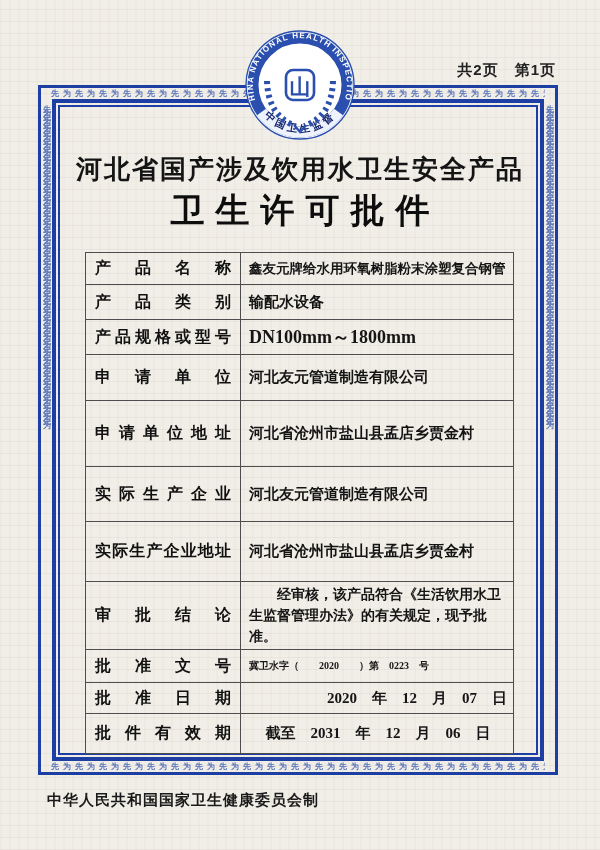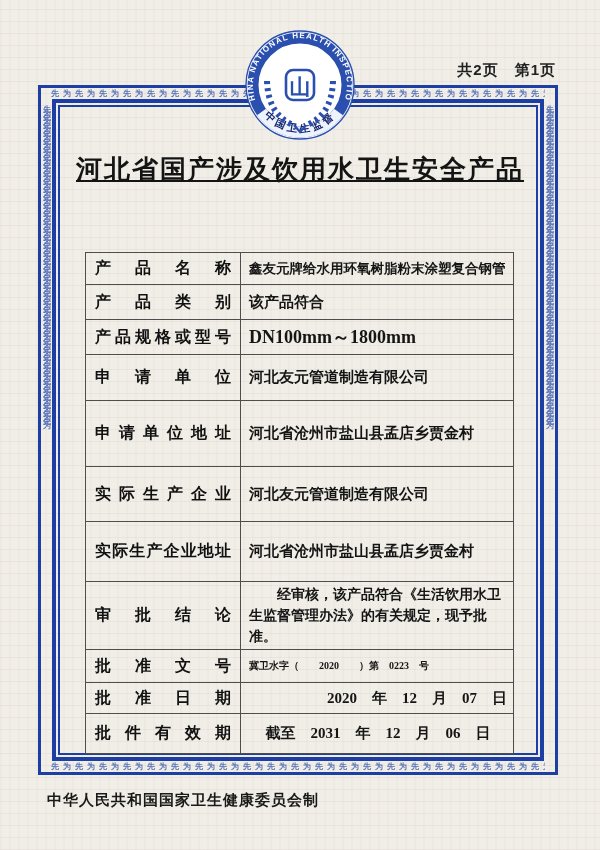--- a/index.html
+++ b/index.html
@@ -42,21 +42,21 @@
   .frame-mid{
     position:absolute;left:11px;top:11px;right:11px;bottom:11px;
     border:4px solid #1d3fa3;box-sizing:border-box;padding:2px;
   }
   .frame-inner{width:100%;height:100%;border:2px solid #1d3fa3;box-sizing:border-box;}
   
   .emblem{position:absolute;left:244px;top:29px;width:112px;height:112px;z-index:5;}
   
   .title1{
     position:absolute;top:152px;left:0;width:100%;z-index:3;text-align:center;
-    font-size:26px;font-weight:600;letter-spacing:2px;color:#141414;text-decoration:underline;
+    font-size:26px;font-weight:600;letter-spacing:2px;color:#141414;
   }
   .title2{
     position:absolute;top:188px;left:0;width:100%;z-index:3;text-align:center;
     font-size:34px;font-weight:bold;letter-spacing:11px;text-indent:11px;color:#0d0d0d;
   }
   
   table.cert{
     position:absolute;left:85px;top:252px;width:429px;z-index:3;
     border-collapse:collapse;table-layout:fixed;
   }
@@ -123,20 +123,21 @@
       <textPath href="#arcBot" startOffset="50%" text-anchor="middle">中国卫生监督</textPath>
     </text>
     <path d="M47 95 Q 24 84 23 52" fill="none" stroke="#2a4fae" stroke-width="6" stroke-dasharray="3 4"></path>
     <path d="M65 95 Q 88 84 89 52" fill="none" stroke="#2a4fae" stroke-width="6" stroke-dasharray="3 4"></path>
     <path d="M50 96 L56 103 L62 96" fill="none" stroke="#2a4fae" stroke-width="2.2"></path>
     <rect x="42" y="41" width="28" height="30" rx="7" fill="#ffffff" stroke="#2a4fae" stroke-width="2.6"></rect>
     <text x="56" y="64.5" text-anchor="middle" font-size="21" font-weight="bold" fill="#2a4fae" font-family="Liberation Serif, serif">山</text>
   </svg>
 
   <div class="title1">河北省国产涉及饮用水卫生安全产品</div>
+  <div class="title2">卫生许可批件</div>
 
   <table class="cert">
     <tbody>
         <tr class="r1">
       <td class="lbl">
             <div class="spread">
               <span>产</span>
               <span>品</span>
               <span>名</span>
               <span>称</span>
@@ -146,21 +147,21 @@
     </tr>
     <tr class="r2">
       <td class="lbl">
             <div class="spread">
               <span>产</span>
               <span>品</span>
               <span>类</span>
               <span>别</span>
             </div>
           </td>
-      <td class="val">该产品符合</td>
+      <td class="val">输配水设备</td>
     </tr>
     <tr class="r3">
       <td class="lbl">
             <div class="spread">
               <span>产</span>
               <span>品</span>
               <span>规</span>
               <span>格</span>
               <span>或</span>
               <span>型</span>

